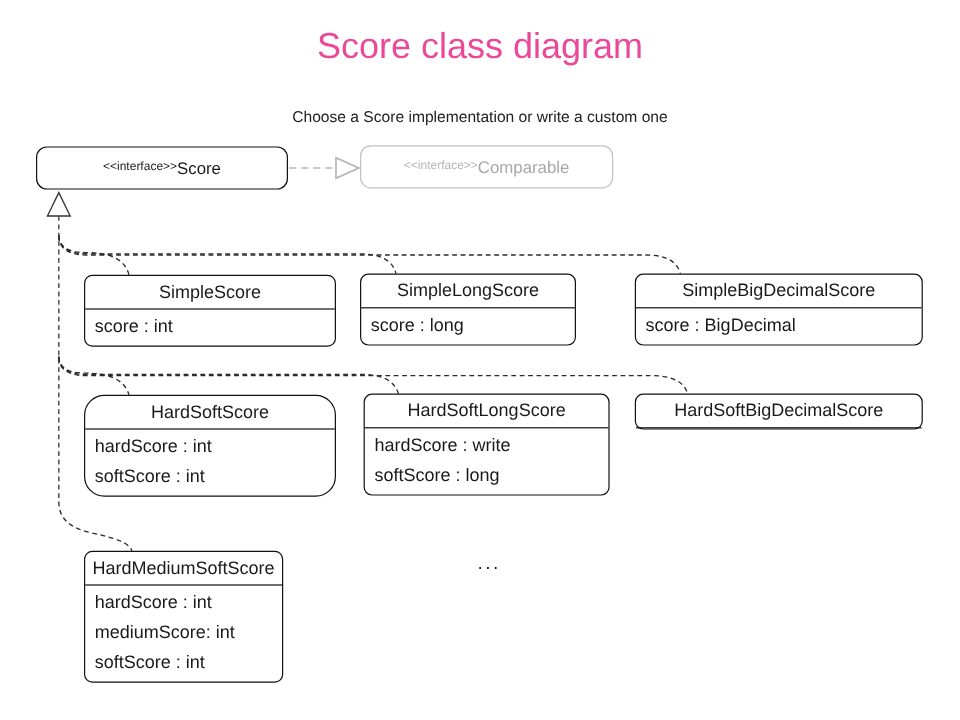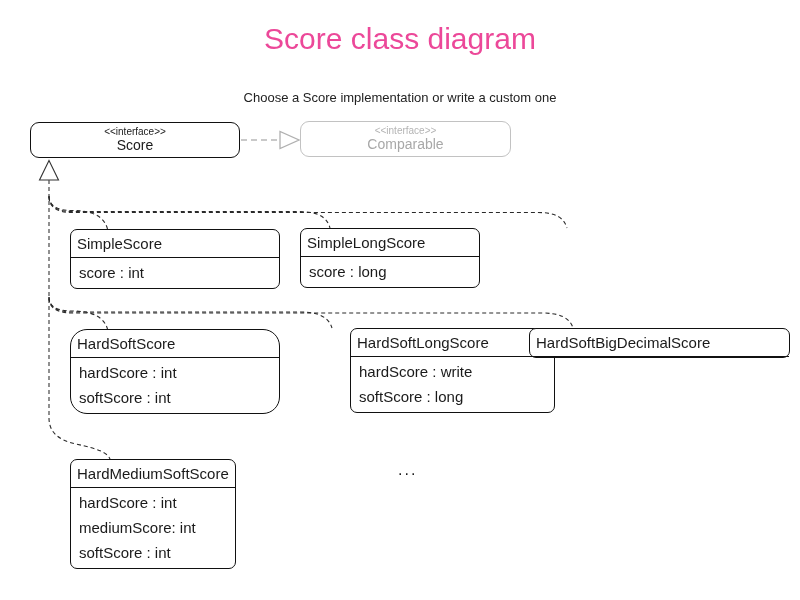--- a/index.html
+++ b/index.html
@@ -42,21 +42,21 @@
     z-index: 1;
   }
   
   .iface {
     position: absolute;
     z-index: 2;
     box-sizing: border-box;
     border-radius: 9px;
     background: #ffffff;
     display: flex;
-    flex-direction: column;
+    flex-direction: row;
     align-items: center;
     justify-content: center;
     line-height: 1.05;
   }
   .iface .stereotype { font-size: 10px; }
   .iface .iface-name { font-size: 14px; margin-top: 1px; }
   .iface-score {
     left: 30px; top: 122px; width: 210px; height: 36px;
     border: 1.6px solid #111;
   }
@@ -70,35 +70,35 @@
   .uml-class {
     position: absolute;
     z-index: 2;
     box-sizing: border-box;
     border: 1.3px solid #111;
     border-radius: 7px;
     background: #ffffff;
     font-size: 15px;
   }
   .uml-class-name {
-    text-align: left;
+    text-align: center;
     padding: 4px 6px;
     line-height: 19px;
     border-bottom: 1.3px solid #111;
     white-space: nowrap;
   }
   .uml-attrs { padding: 2px 8px 3px 8px; }
   .uml-attr { line-height: 25px; white-space: nowrap; }
   
   .pos-simple           { left: 70px;  top: 229px; width: 210px; }
   .pos-simplelong       { left: 300px; top: 228px; width: 180px; }
   .pos-simplebigdecimal { left: 529px; top: 228px; width: 240px; }
   .pos-hardsoft         { left: 70px;  top: 329px; width: 210px; border-radius: 17px; }
-  .pos-hardsoftlong     { left: 303px; top: 328px; width: 205px; margin-left: 47px; }
-  .pos-hardsoftbig      { left: 529px; top: 328px; width: 261px; }
+  .pos-hardsoftlong     { left: 303px; top: 328px; width: 205px; }
+  .pos-hardsoftbig      { left: 529px; top: 328px; width: 240px; }
   .pos-hardmediumsoft   { left: 70px;  top: 459px; width: 166px; }
   .ellipsis {
     position: absolute;
     left: 398px; top: 461px;
     font-size: 16px;
     letter-spacing: 2px;
     z-index: 2;
   }
 </style>
 </head>
@@ -146,20 +146,26 @@
     </div>
   </div>
 
   <div class="uml-class pos-simplelong">
     <div class="uml-class-name">SimpleLongScore</div>
     <div class="uml-attrs">
       <div class="uml-attr">score : long</div>
     </div>
   </div>
 
+  <div class="uml-class pos-simplebigdecimal">
+    <div class="uml-class-name">SimpleBigDecimalScore</div>
+    <div class="uml-attrs">
+      <div class="uml-attr">score : BigDecimal</div>
+    </div>
+  </div>
 
   <div class="uml-class pos-hardsoft">
     <div class="uml-class-name">HardSoftScore</div>
     <div class="uml-attrs">
       <div class="uml-attr">hardScore : int</div>
       <div class="uml-attr">softScore : int</div>
     </div>
   </div>
 
   <div class="uml-class pos-hardsoftlong">

